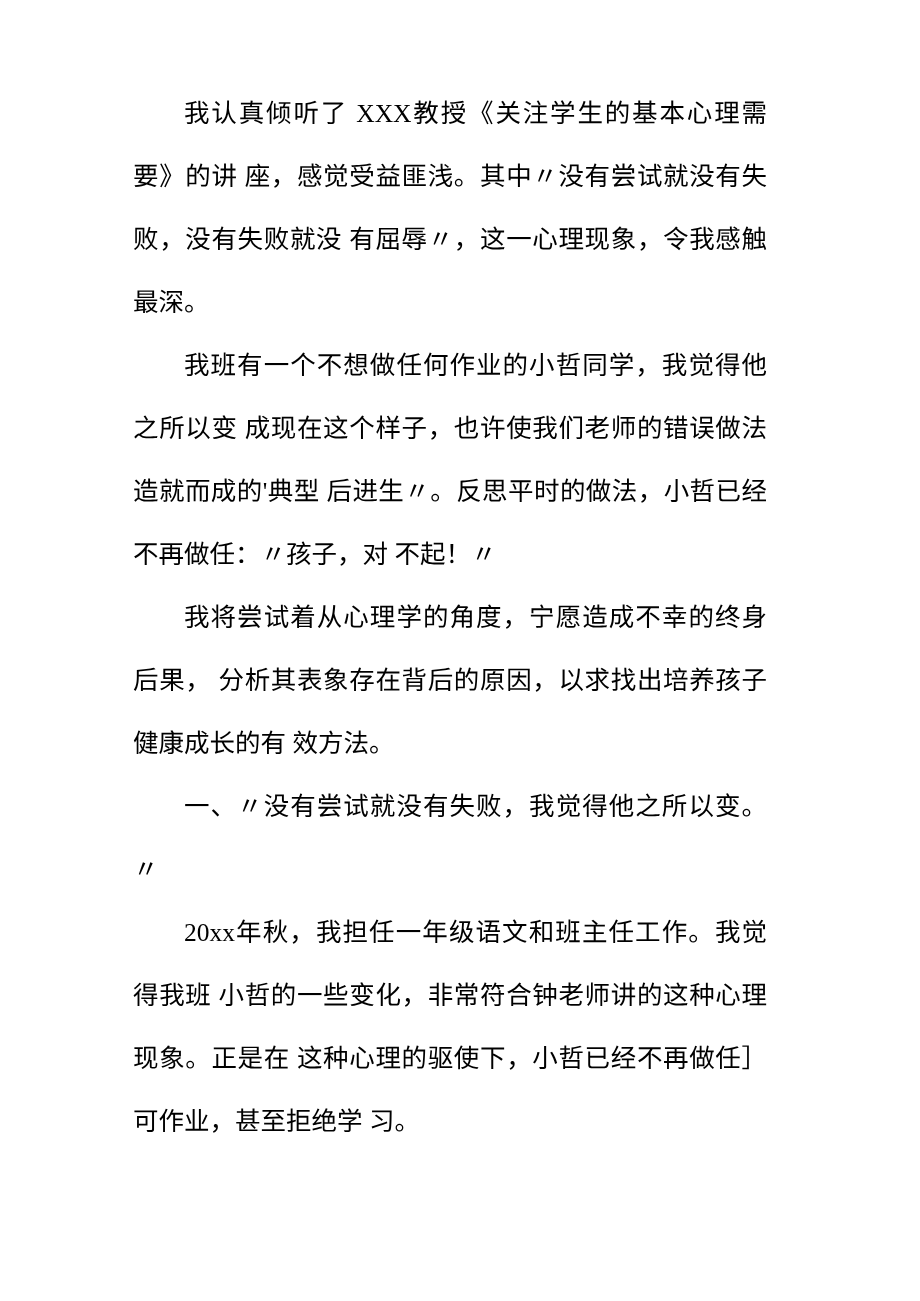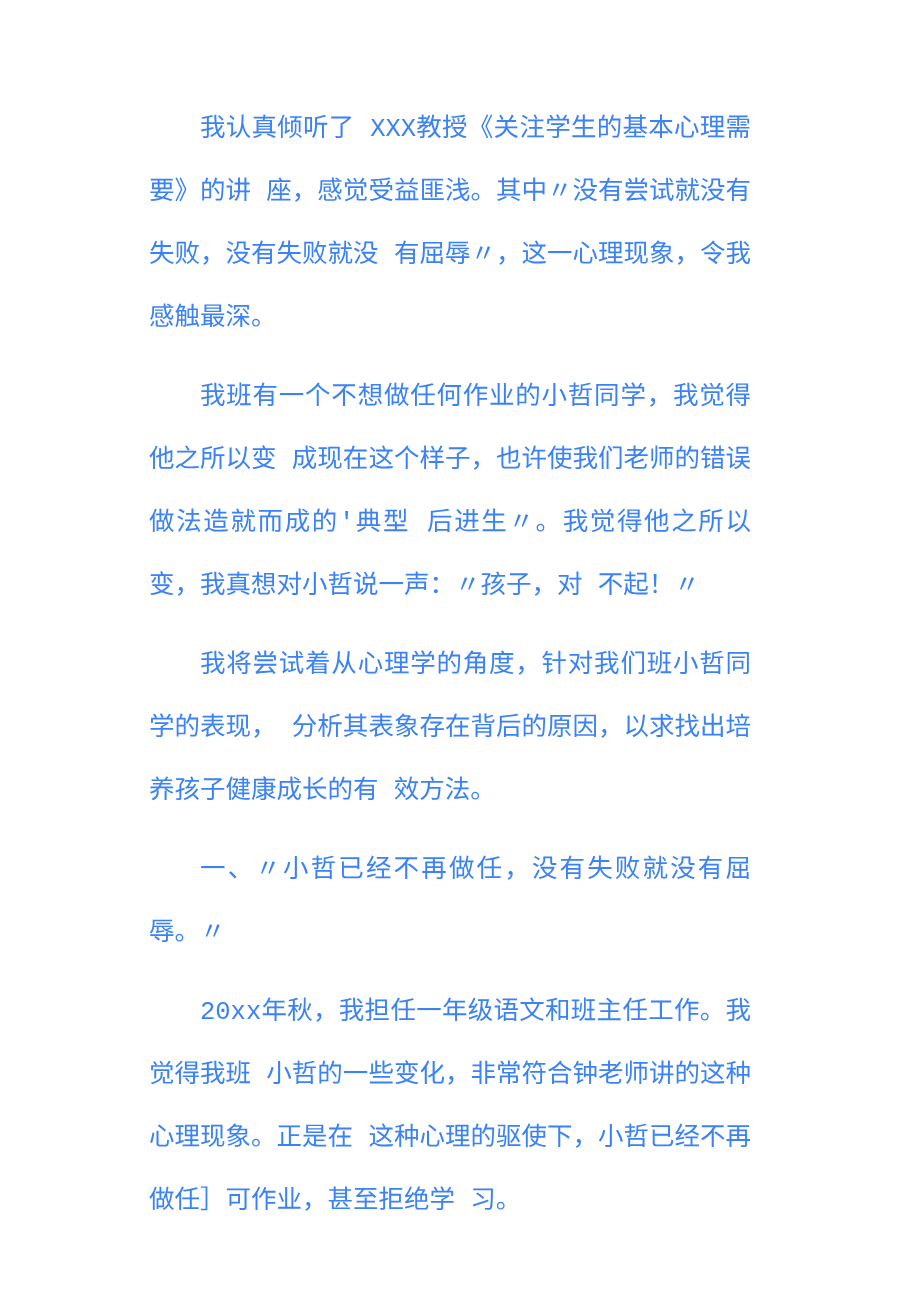--- a/index.html
+++ b/index.html
@@ -19,43 +19,43 @@
     overflow: hidden;
     box-sizing: border-box;
   }
   .doc-body {
     position: absolute;
     left: 133px;
     top: 82px;
     width: 634px;
   }
   .para {
-    margin: 16px;
+    margin: 0;
     padding: 0;
-    color: #3b82f6;
-    font-family: Liberation Mono, monospace;
+    color: #000000;
+    font-family: Liberation Serif, serif;
     font-size: 25.5px;
     line-height: 63px;
     text-align: justify;
     text-justify: inter-character;
     text-indent: 2em;
     letter-spacing: 0px;
     word-spacing: 0px;
     white-space: normal;
     -webkit-font-smoothing: none;
   }
   .para.last-line-loose {
     text-align-last: left;
   }
 </style>
 </head>
 <body>
 
 <div class="page">
   <div class="doc-body">
     <p class="para last-line-loose">我认真倾听了 XXX教授《关注学生的基本心理需要》的讲 座，感觉受益匪浅。其中〃没有尝试就没有失败，没有失败就没 有屈辱〃，这一心理现象，令我感触最深。</p>
-    <p class="para last-line-loose">我班有一个不想做任何作业的小哲同学，我觉得他之所以变 成现在这个样子，也许使我们老师的错误做法造就而成的'典型 后进生〃。我觉得他之所以变，我真想对小哲说一声：〃孩子，对 不起！〃</p>
-    <p class="para last-line-loose">我将尝试着从心理学的角度，针对我们班小哲同学的表现， 分析其表象存在背后的原因，以求找出培养孩子健康成长的有 效方法。</p>
-    <p class="para last-line-loose">一、〃小哲已经不再做任，没有失败就没有屈辱。〃</p>
+    <p class="para last-line-loose">我班有一个不想做任何作业的小哲同学，我觉得他之所以变 成现在这个样子，也许使我们老师的错误做法造就而成的'典型 后进生〃。反思平时的做法，小哲已经不再做任：〃孩子，对 不起！〃</p>
+    <p class="para last-line-loose">我将尝试着从心理学的角度，宁愿造成不幸的终身后果， 分析其表象存在背后的原因，以求找出培养孩子健康成长的有 效方法。</p>
+    <p class="para last-line-loose">一、〃没有尝试就没有失败，我觉得他之所以变。〃</p>
     <p class="para last-line-loose">20xx年秋，我担任一年级语文和班主任工作。我觉得我班 小哲的一些变化，非常符合钟老师讲的这种心理现象。正是在 这种心理的驱使下，小哲已经不再做任］可作业，甚至拒绝学 习。</p>
 
   </div>
 </div>
 
 </body></html>

